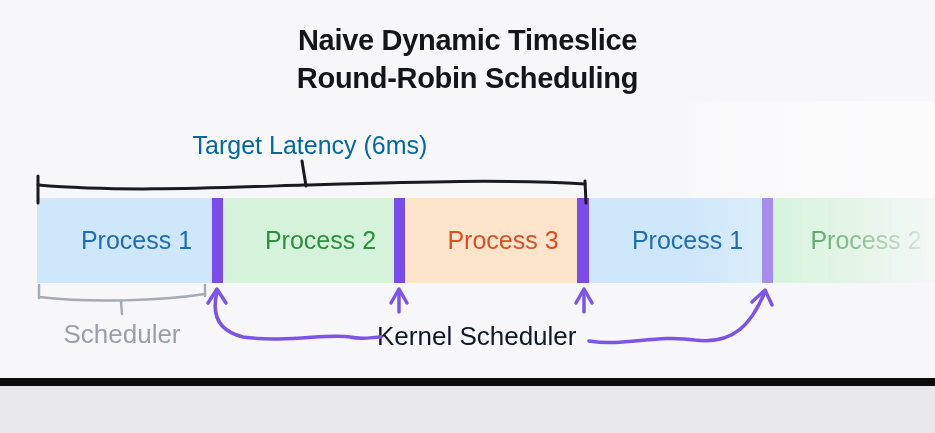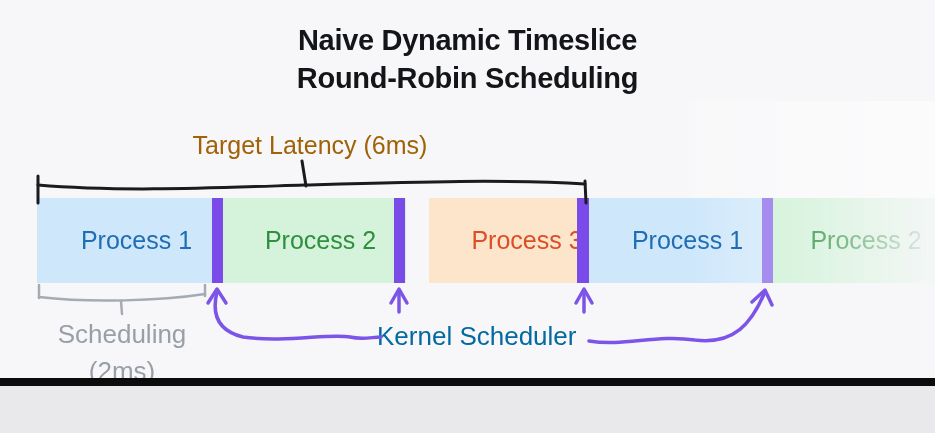--- a/index.html
+++ b/index.html
@@ -15,55 +15,55 @@
   }
   .title{
     position:absolute;left:0;right:0;top:21px;
     text-align:center;
     font-size:29px;line-height:38px;font-weight:700;
     color:#141519;letter-spacing:-0.3px;
   }
   .target-latency{
     position:absolute;left:160px;top:131px;width:300px;
     text-align:center;
-    font-size:25px;color:#a16207;
+    font-size:25px;color:#0369a1;
   }
   .glow{
     position:absolute;left:688px;top:101px;width:247px;height:97px;
     background:linear-gradient(to right,rgba(255,255,255,0.18),rgba(255,255,255,0.55));
     border-radius:4px;
   }
   .bar{position:absolute;left:0;top:198px;width:935px;height:85px;}
   .block{
     position:absolute;top:0;height:85px;
     display:flex;align-items:center;justify-content:center;
     font-size:25px;
     padding-left:12px;
   }
   .block.b1{left:37px;width:175px;background:#cfe7fb;color:#1f6db4;}
   .block.b2{left:223px;width:171px;background:#d4f3da;color:#2e8f3e;}
-  .block.b3{left:405px;width:172px;background:#fce5cb;color:#da4f25;margin-left:24px;}
+  .block.b3{left:405px;width:172px;background:#fce5cb;color:#da4f25;}
   .block.b4{left:589px;width:173px;color:#1f6db4;
     background:linear-gradient(to right,#cfe7fb,#cfe7fb 55%,#dceefb);}
   .block.b5{left:773px;width:162px;background:#d4f3da;color:#2e8f3e;
     -webkit-mask-image:linear-gradient(to right,rgba(0,0,0,0.95),rgba(0,0,0,0.55) 45%,rgba(0,0,0,0.12) 88%,transparent 100%);
     mask-image:linear-gradient(to right,rgba(0,0,0,0.95),rgba(0,0,0,0.55) 45%,rgba(0,0,0,0.12) 88%,transparent 100%);}
   .divider{position:absolute;top:0;height:85px;background:#7b4bea;}
   .divider.d1{left:212px;width:11px;}
   .divider.d2{left:394px;width:11px;}
   .divider.d3{left:577px;width:12px;}
   .divider.d4{left:762px;width:11px;background:#a78cf0;}
   .timeslice{
     position:absolute;left:38px;top:316px;width:168px;
     text-align:center;
     font-size:26px;line-height:37px;color:#999fa9;
   }
   .kernel{
     position:absolute;left:377px;top:321px;
-    font-size:26px;color:#0369a1;white-space:nowrap;text-align:right;
+    font-size:26px;color:#0f172a;white-space:nowrap;text-align:right;
   }
   svg.overlay{position:absolute;left:0;top:0;width:935px;height:433px;pointer-events:none;}
   .bottom-bar{
     position:absolute;left:0;bottom:0;width:935px;height:8px;background:#0b0b0c;
   }
 </style>
 </head>
 <body>
 
 <div class="stage">
@@ -93,22 +93,21 @@
     <div class="block b4">
       <span>Process 1</span>
     </div>
     <div class="divider d4"></div>
     <div class="block b5">
       <span>Process 2</span>
     </div>
   </div>
 
   <div class="timeslice">
-    <div>Scheduling</div>
-    <div>(2ms)</div>
+    <div>Scheduler</div>
   </div>
 
   <div class="kernel">Kernel Scheduler</div>
 
   <svg class="overlay" viewBox="0 0 935 433">
 
     <g stroke="#1a1b1e" stroke-width="3" fill="none" stroke-linecap="round">
       <path d="M 38 176 L 38 203"></path>
       <path d="M 38 185 C 120 192, 210 188, 304 185 C 410 182, 505 179, 585 184"></path>
       <path d="M 585 181 L 586 203"></path>

